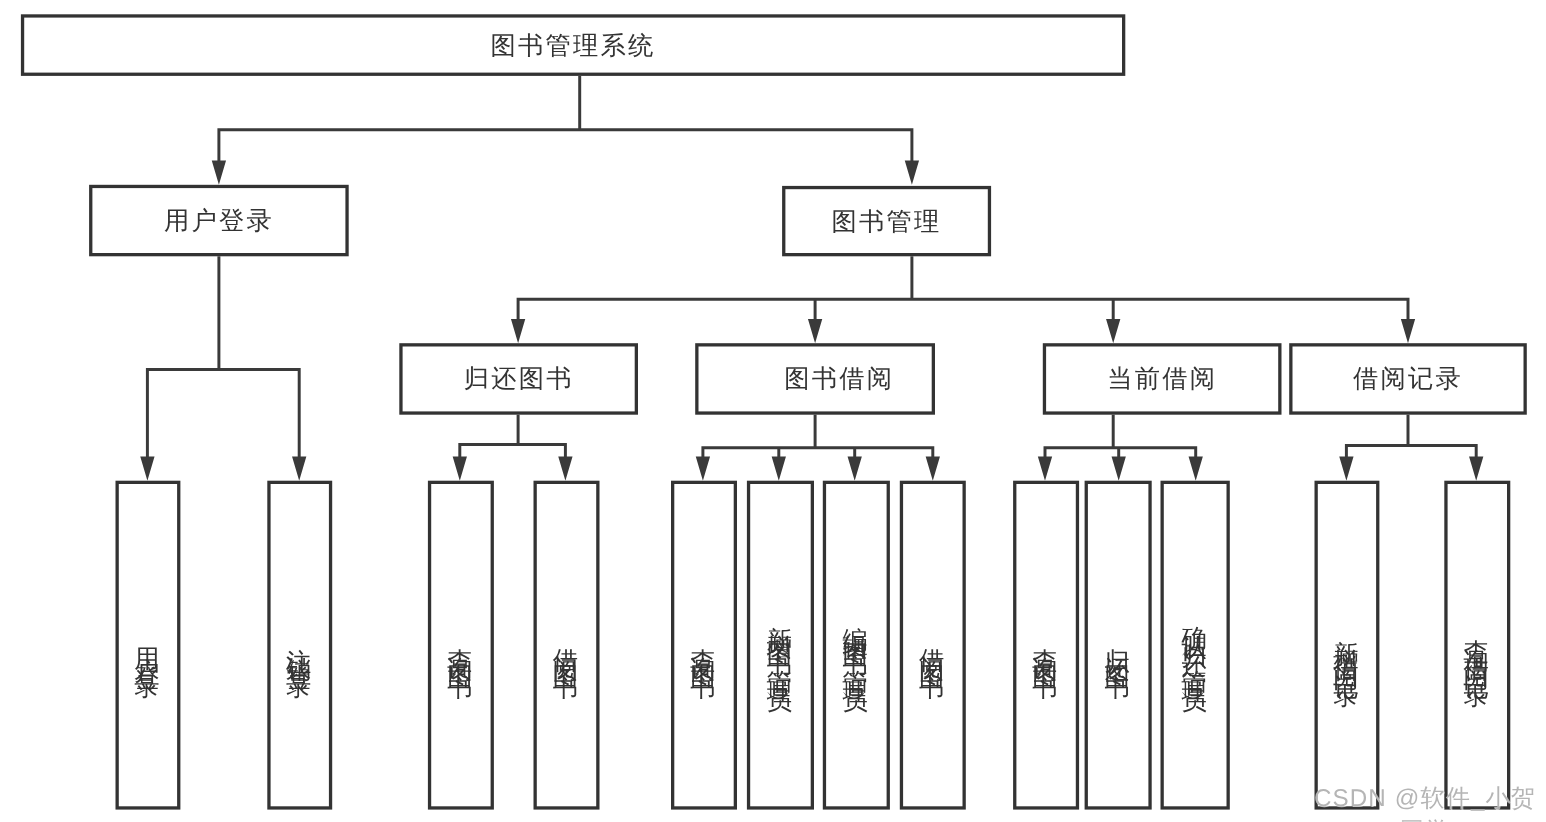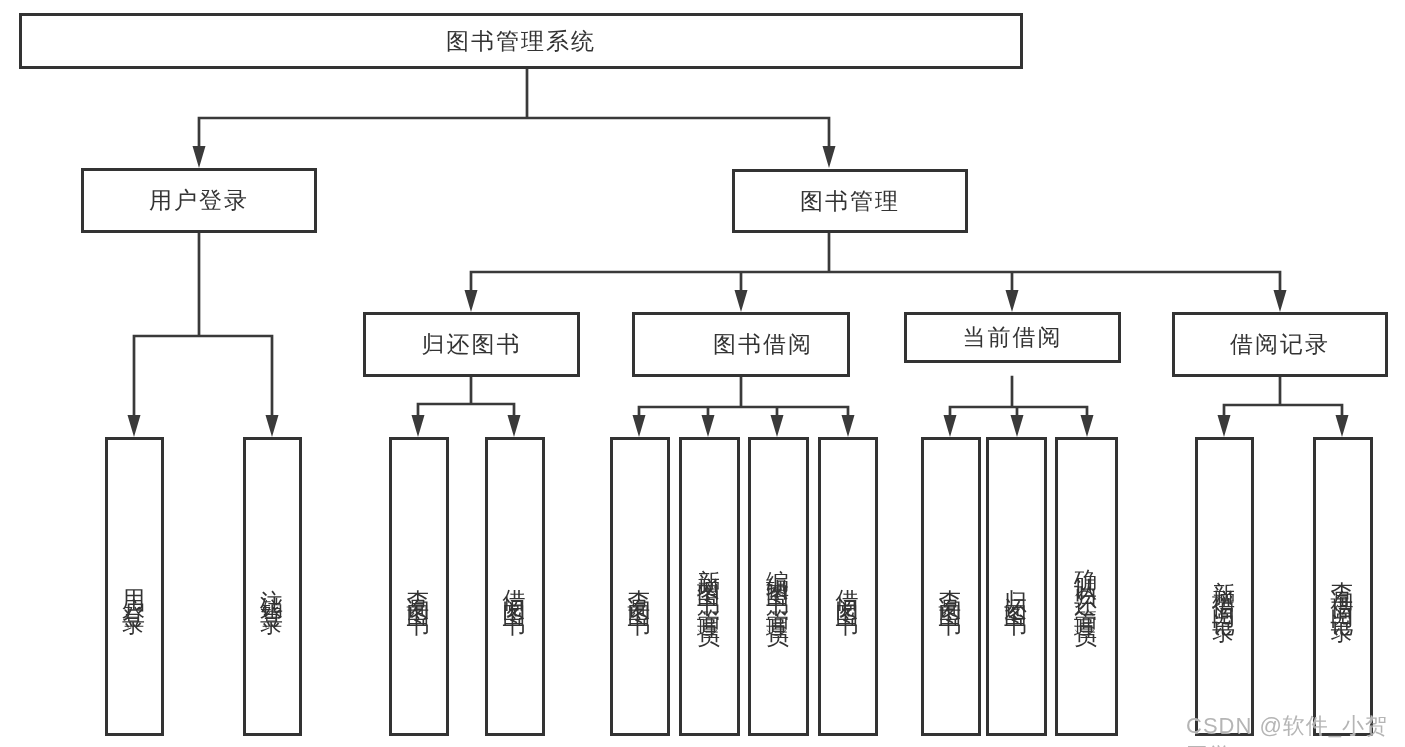--- a/index.html
+++ b/index.html
@@ -1,21 +1,21 @@
 <!DOCTYPE html>
 <html><head>
 <meta charset="utf-8">
 <style>
   html,body{margin:0;padding:0;}
   body{
     width:1405px;height:747px;position:relative;overflow:hidden;
     background:#ffffff;
     font-family:"Liberation Sans","DejaVu Sans",sans-serif;
   }
-  #stage{position:absolute;left:0;top:0;width:1405px;height:747px;}
+  #stage{position:absolute;left:0;top:0;width:1405px;height:747px;text-align:center;}
   svg.edges{position:absolute;left:0;top:0;pointer-events:none;}
   .node{
     position:absolute;box-sizing:border-box;
     background:#ffffff;border:3px solid #333333;
     display:flex;align-items:center;justify-content:center;
     color:#333333;font-size:23px;letter-spacing:2px;
     white-space:nowrap;z-index:2;
   }
   .vnode{
     writing-mode:vertical-rl;text-orientation:mixed;
@@ -49,25 +49,25 @@
       <path d="M411.5 415 H424.5 L418 437 Z M507.5 415 H520.5 L514 437 Z"></path>
       <path d="M632.5 415 H645.5 L639 437 Z M701.5 415 H714.5 L708 437 Z M770.5 415 H783.5 L777 437 Z M841.5 415 H854.5 L848 437 Z"></path>
       <path d="M943.5 415 H956.5 L950 437 Z M1010.5 415 H1023.5 L1017 437 Z M1080.5 415 H1093.5 L1087 437 Z"></path>
       <path d="M1217.5 415 H1230.5 L1224 437 Z M1335.5 415 H1348.5 L1342 437 Z"></path>
     </g>
   </svg>
 
   <div class="node" style="left:19px;top:13px;width:1004px;height:56px;">图书管理系统</div>
 
   <div class="node" style="left:81px;top:168px;width:236px;height:65px;">用户登录</div>
-  <div class="node" style="left:711px;top:169px;width:236px;height:64px;margin-left:21px;">图书管理</div>
+  <div class="node" style="left:711px;top:169px;width:190px;height:64px;">图书管理</div>
 
   <div class="node" style="left:363px;top:312px;width:217px;height:65px;">归还图书</div>
   <div class="node" style="left:632px;top:312px;width:218px;height:65px;padding-left:44px;">图书借阅</div>
-  <div class="node" style="left:904px;top:312px;width:217px;height:51px;">当前借阅</div>
+  <div class="node" style="left:948px;top:312px;width:217px;height:65px;">当前借阅</div>
   <div class="node" style="left:1172px;top:312px;width:216px;height:65px;">借阅记录</div>
 
   <div class="node vnode" style="left:105px;top:437px;width:59px;height:299px;">用户登录</div>
   <div class="node vnode" style="left:243px;top:437px;width:59px;height:299px;">注销登录</div>
 
   <div class="node vnode" style="left:389px;top:437px;width:60px;height:299px;">查询图书</div>
   <div class="node vnode" style="left:485px;top:437px;width:60px;height:299px;">借阅图书</div>
 
   <div class="node vnode" style="left:610px;top:437px;width:60px;height:299px;">查询图书</div>
   <div class="node vnode" style="left:679px;top:437px;width:61px;height:299px;">新增图书（管理员）</div>

